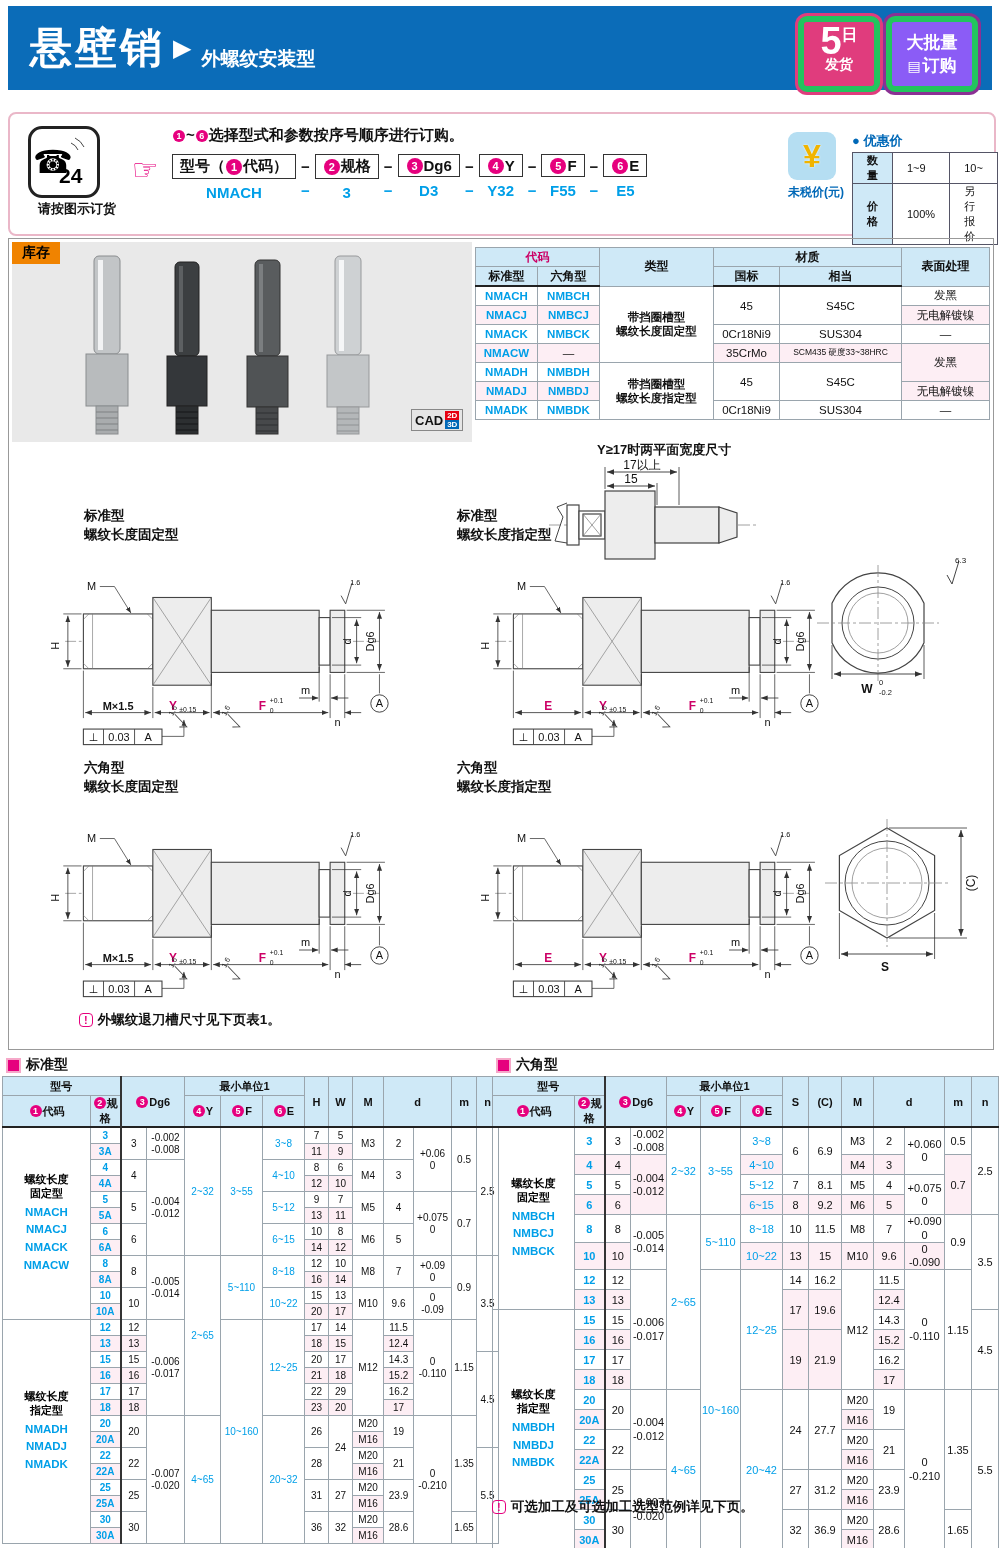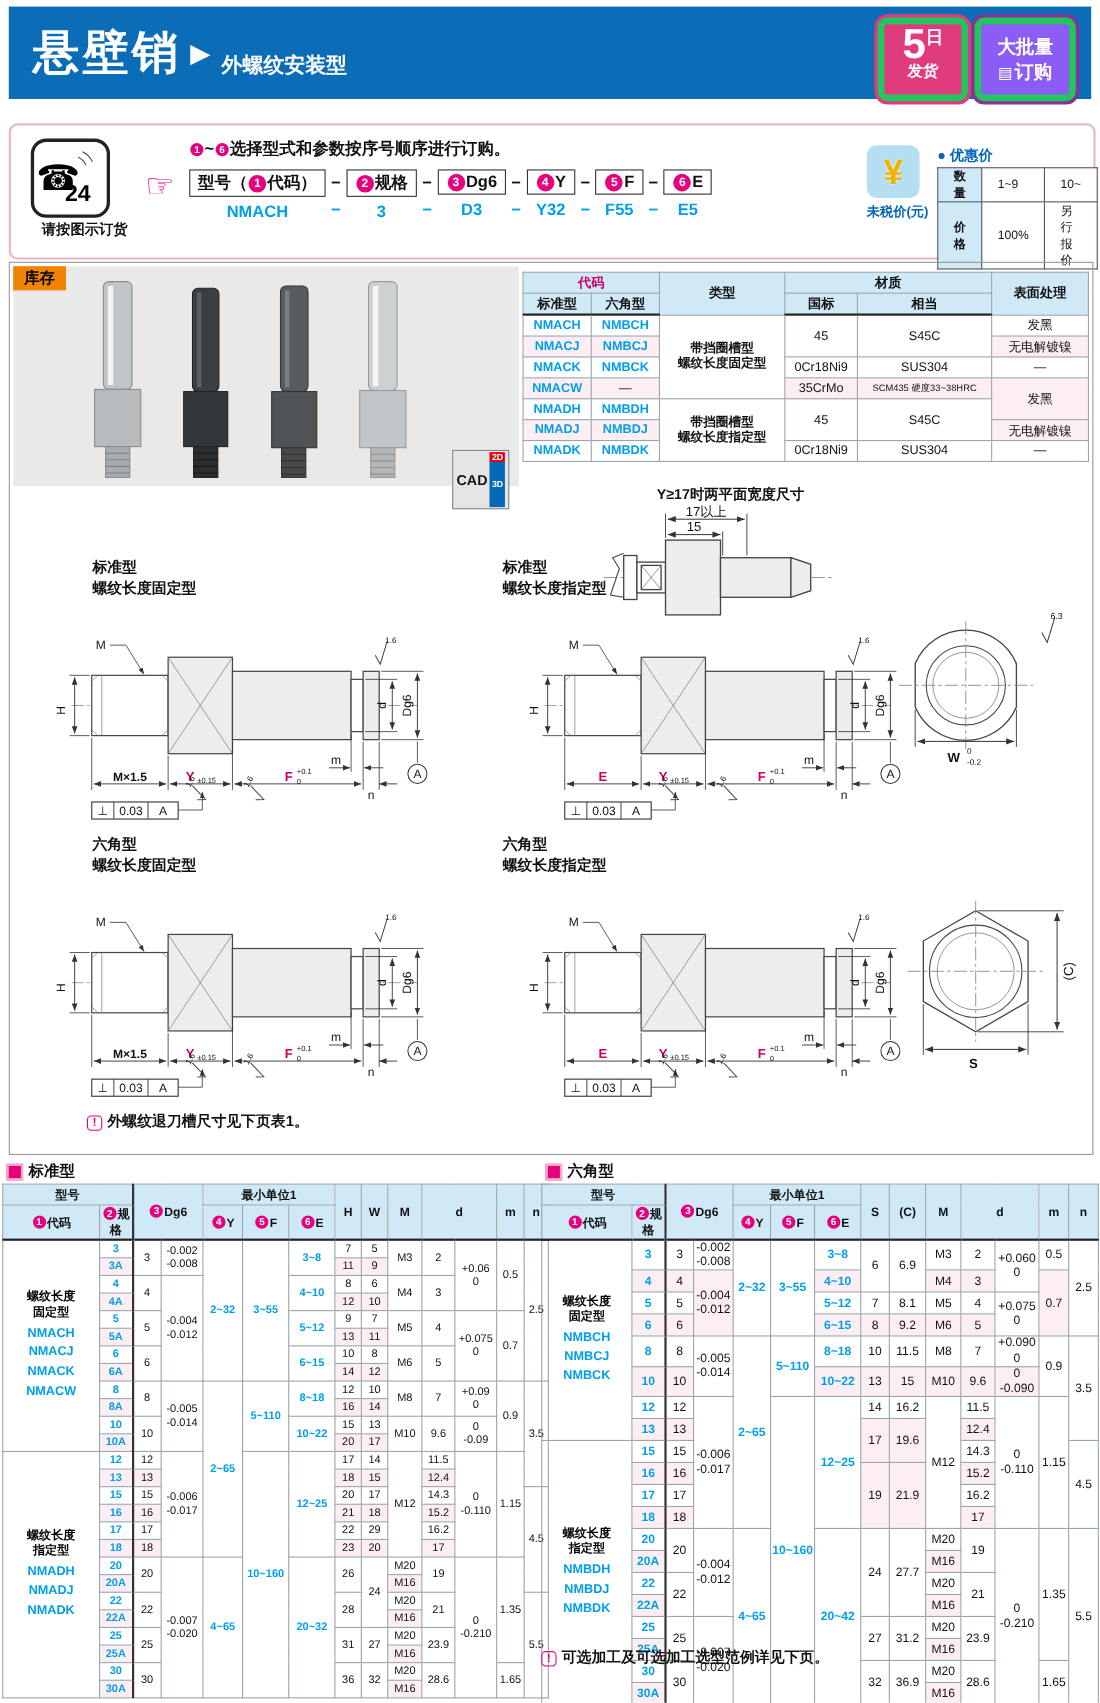--- a/index.html
+++ b/index.html
@@ -54,21 +54,21 @@
   
   #main-box{position:absolute;left:8px;top:238px;width:984px;height:810px;border:1px solid #999;}
   #stock-badge{position:absolute;left:3px;top:3px;background:#f08300;color:#000000;font-weight:bold;
                font-size:14px;padding:2px 10px;z-index:3;}
   #photo{position:absolute;left:3px;top:3px;}
   #cad-badge{position:absolute;left:402px;top:170px;display:flex;align-items:center;background:#e5e5e5;
              border:1px solid #888;padding:1px 3px;z-index:3;}
   #cad-badge .cad{font-weight:bold;font-size:13px;margin-right:2px;}
   #cad-badge .dd{display:flex;flex-direction:column;}
   #cad-badge .d2{background:#e60012;color:#fff;font-size:8px;font-weight:bold;padding:0 2px;}
-  #cad-badge .d3{background:#0068b7;color:#fff;font-size:8px;font-weight:bold;padding:16px 2px;}
+  #cad-badge .d3{background:#0068b7;color:#fff;font-size:8px;font-weight:bold;padding:0 2px;}
 
   
   #mat-wrap{position:absolute;left:466px;top:8px;}
   .mat-table{border-collapse:collapse;table-layout:fixed;width:514px;border:1.4px solid #222;}
   .mat-table th,.mat-table td{border:1px solid #9aa5ad;text-align:center;padding:0;height:18px;font-size:11.5px;}
   .mat-table th{background:#cfe9f7;font-size:12px;}
   .mat-table thead tr:last-child th{border-bottom:2px solid #222;}
   .mat-table tbody tr:nth-child(even){background:#fdeef4;}
   .mat-table .mag{color:#cc0066;}
   .mat-table .typ{white-space:pre-line;font-weight:bold;line-height:1.25;}
@@ -104,21 +104,21 @@
   .spec-table{border-collapse:collapse;table-layout:fixed;position:absolute;border:1.4px solid #222;}
   .spec-table th,.spec-table td{border:1px solid #9aa5ad;text-align:center;vertical-align:middle;padding:0;overflow:hidden;}
   .spec-table th{background:#cfe9f7;font-weight:bold;font-size:11px;height:18px;}
   .spec-table thead tr:last-child th{border-bottom:0;}
   .spec-table tbody tr:first-child td{border-top:2px solid #222;}
   .spec-table tbody tr:nth-child(even){background:#fdeef4;}
   #std-table td{font-size:10px;height:15px;}
   #hex-table td{font-size:11px;height:19px;}
   .spec{color:#009fe8;font-weight:bold;border-right:2px solid #333 !important;}
   .bR{border-right:2px solid #333 !important;}
-  .rng{color:#009fe8;font-weight:bold;}
+  .rng{color:#009fe8;font-weight:normal;}
   .tol{font-size:7.5px;line-height:1.2;white-space:pre-line;text-align:left;padding-left:2px;}
   .typcol{white-space:pre-line;}
   .tlab{display:block;font-weight:bold;font-size:11px;color:#000;line-height:1.3;margin-bottom:3px;}
   .tcod{display:block;color:#009fe8;font-weight:bold;font-size:11.5px;line-height:1.55;}
   #hex-footnote{position:absolute;left:492px;top:1498px;font-weight:bold;font-size:13.5px;}
 </style>
 </head>
 <body>
 
 <div id="page">

